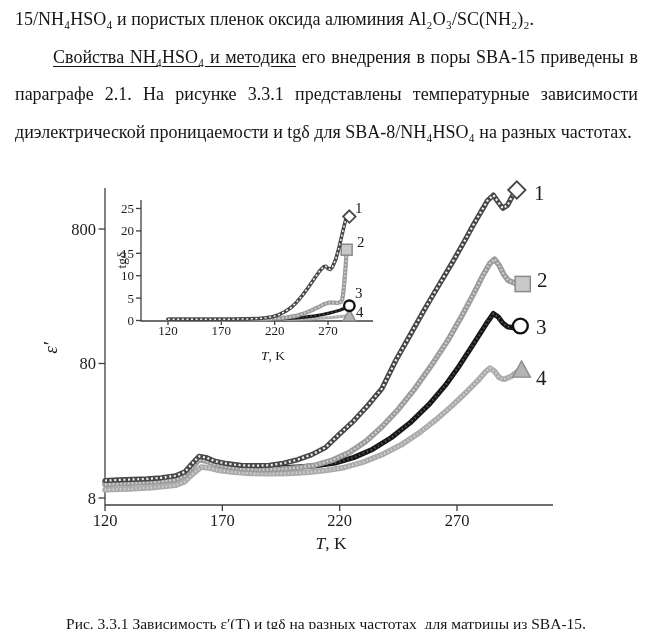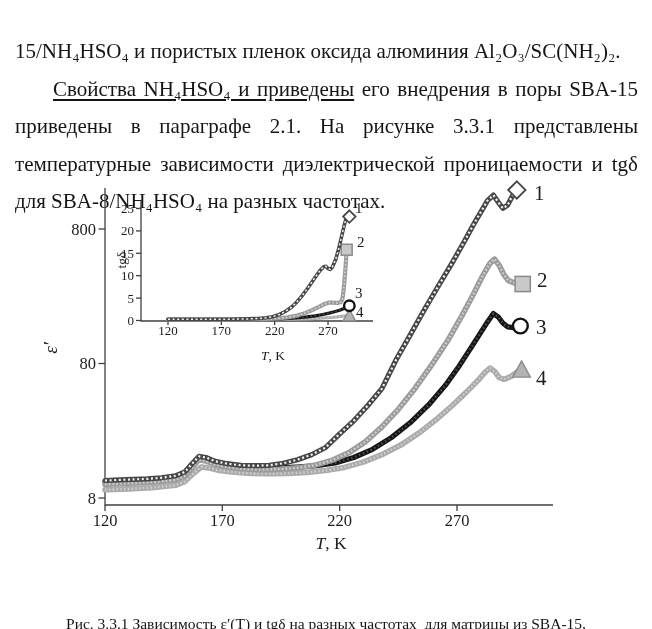--- a/index.html
+++ b/index.html
@@ -3,42 +3,42 @@
 <meta charset="utf-8">
 <style>
   html,body{margin:0;padding:0;background:#e9e9e9;}
   .page{
     position:relative;width:652px;height:629px;background:#ffffff;
     font-family:"Liberation Serif","DejaVu Serif",serif;color:#151515;
     overflow:hidden;margin:0 auto;
   }
   .text-block{
     position:absolute;top:1px;left:15px;width:623px;
-    font-size:21px;line-height:37.5px;text-align:justify;margin-top:32px;
+    font-size:18px;line-height:37.5px;text-align:justify;
   }
   .para{margin:0;}
   .para.indent{text-indent:38px;}
   .ul-phrase{text-decoration:underline;text-underline-offset:3px;}
   .caption{
     position:absolute;top:574px;left:6px;width:640px;
     text-align:center;font-size:15.5px;line-height:20px;white-space:pre-wrap;
   }
   svg.chart{position:absolute;left:0;top:0;width:652px;height:629px;}
 </style>
 </head>
 <body>
 
 <div class="page">
 
   <div class="text-block">
     <div class="para">
       <span>15/NH₄HSO₄ и пористых пленок оксида алюминия Al₂O₃/SC(NH₂)₂.</span>
     </div>
     <div class="para indent">
-      <span class="ul-phrase">Свойства NH₄HSO₄ и приведены</span><span> его внедрения в поры SBA-15 приведены в параграфе 2.1. На рисунке 3.3.1 представлены температурные зависимости диэлектрической проницаемости и tgδ для SBA-8/NH₄HSO₄ на разных частотах.</span>
+      <span class="ul-phrase">Свойства NH₄HSO₄ и методика</span><span> его внедрения в поры SBA-15 приведены в параграфе 2.1. На рисунке 3.3.1 представлены температурные зависимости диэлектрической проницаемости и tgδ для SBA-8/NH₄HSO₄ на разных частотах.</span>
     </div>
   </div>
 
   <svg class="chart" viewBox="0 0 652 629" aria-hidden="true">
       <g>
         <g>
           <line x1="105" y1="188" x2="105" y2="505.6" stroke="#3f3f3f" stroke-width="1.3" fill="none"></line>
           <line x1="105" y1="505" x2="553" y2="505" stroke="#3f3f3f" stroke-width="1.3" fill="none"></line>
           <line x1="105" y1="505" x2="105" y2="511" stroke="#3f3f3f" stroke-width="1.3" fill="none"></line>
           <text x="105" y="526" font-size="16.5" font-family="&quot;Liberation Serif&quot;,&quot;DejaVu Serif&quot;,serif" fill="#1c1c1c" text-anchor="middle">120</text>

